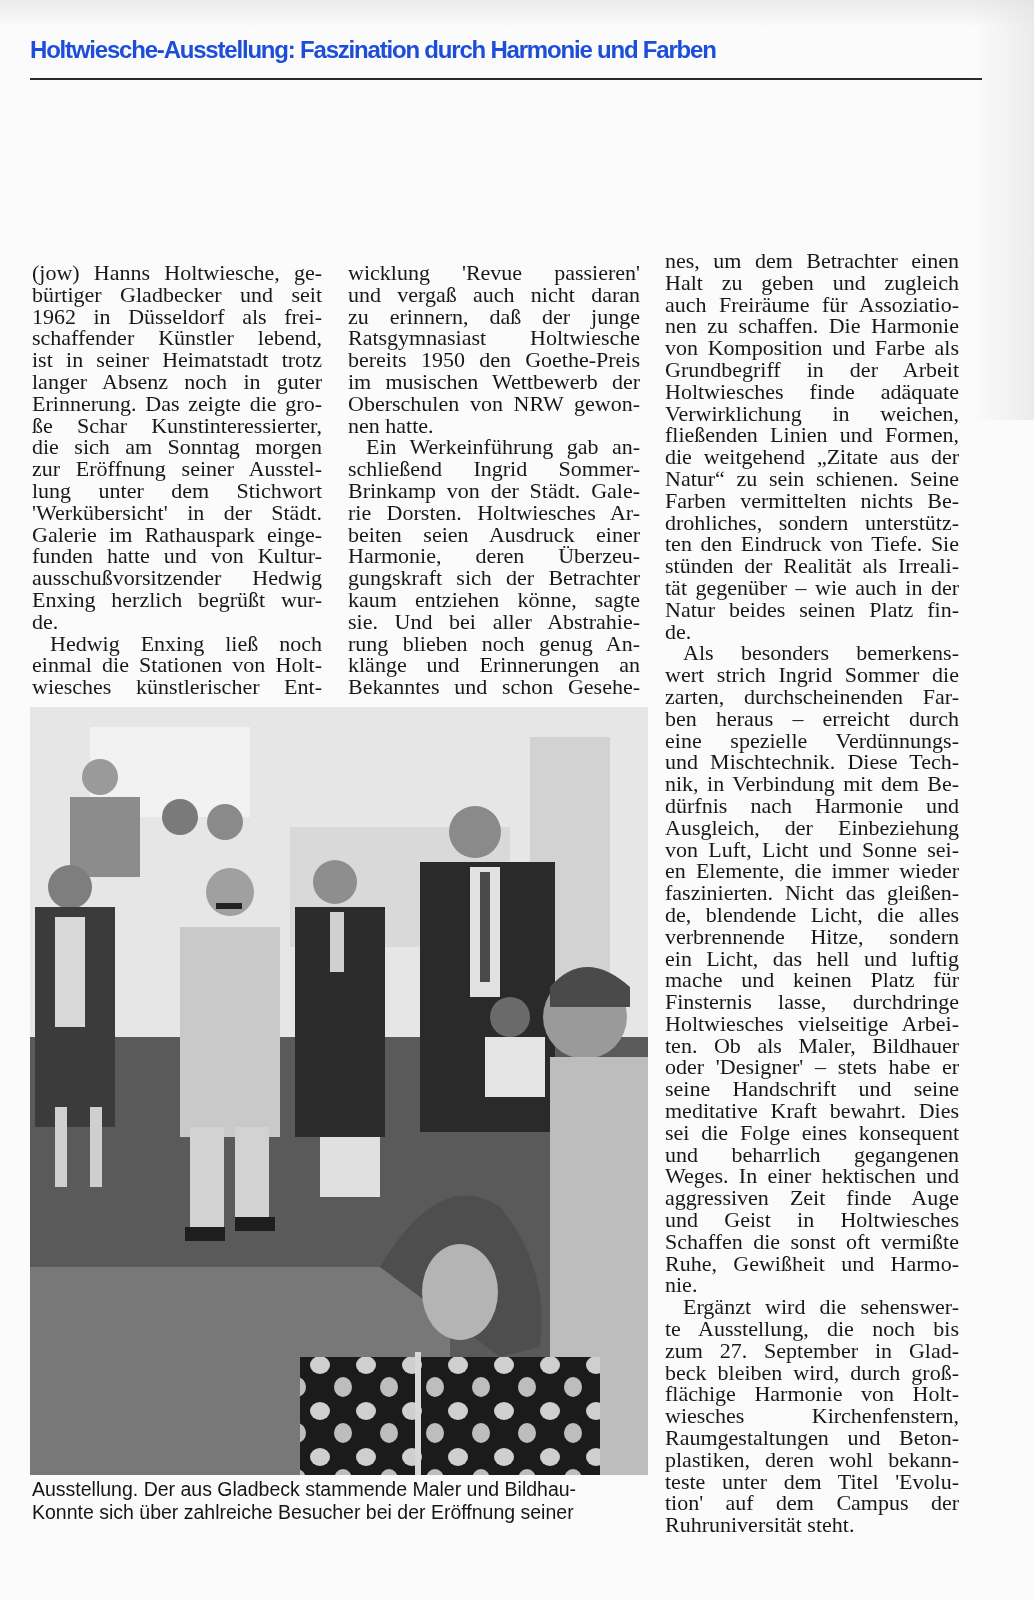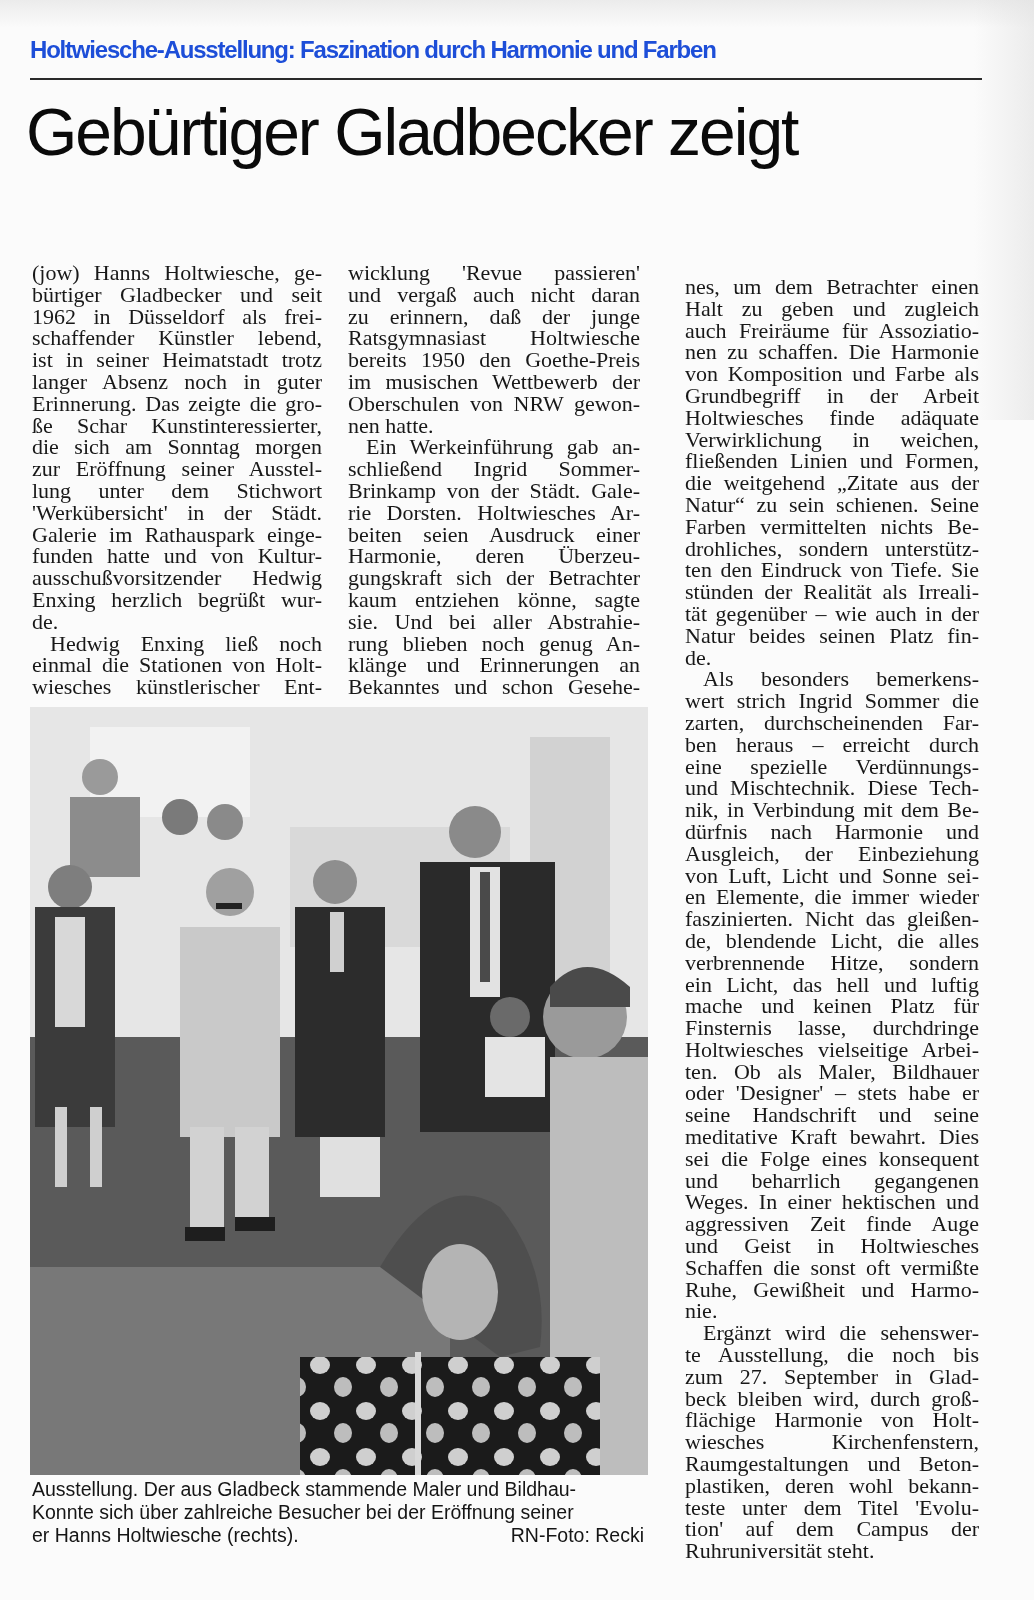--- a/index.html
+++ b/index.html
@@ -30,21 +30,21 @@
     position: absolute;
     font-family: "Liberation Serif", serif;
     font-size: 22px; line-height: 21.8px;
     color: #181818;
   }
   .col .ln { display: block; text-align: justify; text-align-last: justify; white-space: nowrap; height: 21.8px; }
   .col .ln.last { text-align-last: left; }
   .col .ln.indent { padding-left: 18px; }
   #col1 { left: 32px; top: 262px; width: 290px; }
   #col2 { left: 348px; top: 262px; width: 292px; }
-  #col3 { left: 665px; top: 276px; width: 294px; margin-left: 20px; }
+  #col3 { left: 665px; top: 250px; width: 294px; }
 
   .photo {
     position: absolute; left: 30px; top: 707px; width: 618px; height: 768px;
     overflow: hidden;
     background: linear-gradient(180deg, #e9e9e9 0%, #dcdcdc 30%, #6b6b6b 55%, #3a3a3a 75%, #8a8a8a 100%);
   }
   .photo svg { display: block; }
   .caption {
     position: absolute; left: 32px; top: 1478px; width: 612px;
     font-family: "Liberation Sans", sans-serif;
@@ -64,21 +64,20 @@
 </head>
 <body>
 
 <div class="topbleed"></div>
 <div class="bleed"></div>
 
 <div class="kicker">Holtwiesche-Ausstellung: Faszination durch Harmonie und Farben</div>
 <div class="rule"></div>
 
 <div class="headline">
-  <div>Gebürtiger Gladbecker zeigt</div>
 </div>
 
 <div class="col" id="col1">
     <span class="ln">(jow) Hanns Holtwiesche, ge-</span>
     <span class="ln">bürtiger Gladbecker und seit</span>
     <span class="ln">1962 in Düsseldorf als frei-</span>
     <span class="ln">schaffender Künstler lebend,</span>
     <span class="ln">ist in seiner Heimatstadt trotz</span>
     <span class="ln">langer Absenz noch in guter</span>
     <span class="ln">Erinnerung. Das zeigte die gro-</span>
@@ -249,17 +248,13 @@
       <ellipse cx="430" cy="585" rx="38" ry="48" fill="#b4b4b4"></ellipse>
       <rect x="270" y="650" width="300" height="118" fill="url(#dots)"></rect>
       <rect x="385" y="645" width="6" height="123" fill="#d8d8d8"></rect>
     </g>
   </svg>
 </div>
 
 <div class="caption">
   <span class="cl">Ausstellung. Der aus Gladbeck stammende Maler und Bildhau-</span>
   <span class="cl">Konnte sich über zahlreiche Besucher bei der Eröffnung seiner</span>
-  <span class="cl last">
-    <span>er Hanns Holtwiesche (rechts).</span>
-    <span>RN-Foto: Recki</span>
-  </span>
 </div>
 
 </body></html>

